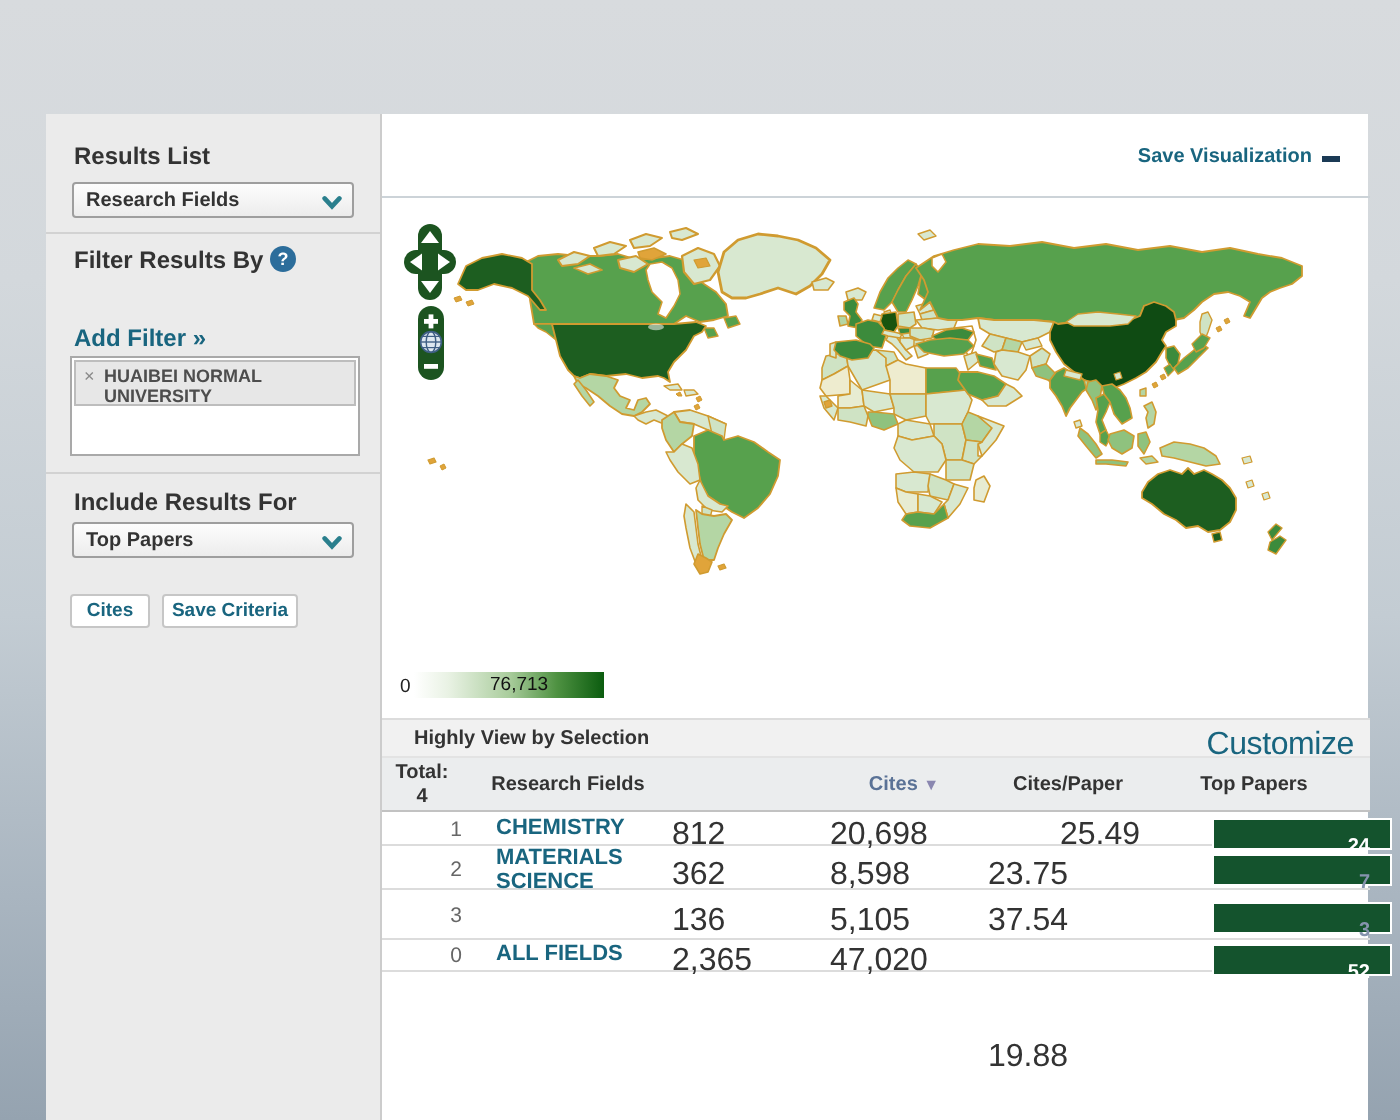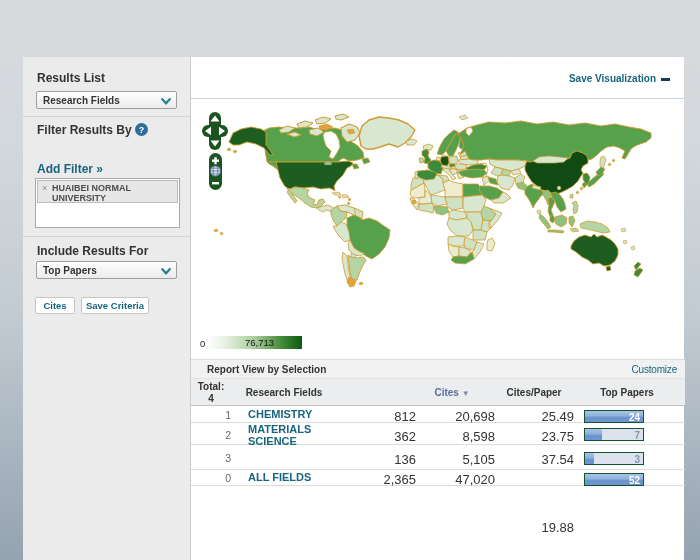--- a/index.html
+++ b/index.html
@@ -36,30 +36,30 @@
 #map-zone { position:absolute; left:0; top:43px; width:494px; height:232px; }
 #legend0 { position:absolute; left:9px; top:281px; font-size:9.5px; color:#222; }
 #legendbar { position:absolute; left:16px; top:279px; width:95px; height:13px;
   background:linear-gradient(90deg,#ffffff 0%,#e9f2e4 18%,#aacd9d 50%,#4f9242 75%,#0b5c0f 100%); }
 #legendbar span { position:absolute; left:38px; top:1px; font-size:9.5px; color:#111; }
 
 
 #report-bar { position:absolute; left:0; top:302px; width:494px; height:20px; background:#f1f1f1;
   border-top:1px solid #dcdcdc; border-bottom:1px solid #e3e3e3; }
 #report-bar .l { position:absolute; left:16px; top:4px; font-size:10px; font-weight:bold; color:#333; }
-#report-bar .r { position:absolute; right:8px; top:4px; font-size:10px; letter-spacing:-0.2px; color:#19657f; }
+#report-bar .r { position:absolute; right:8px; top:4px; font-size:16px; letter-spacing:-0.2px; color:#19657f; }
 
 
 #thead { position:absolute; left:0; top:322px; width:494px; height:27px; background:#ebedee; border-bottom:1px solid #c2c2c2; }
 .th { position:absolute; font-size:10px; font-weight:bold; color:#333; text-align:center; line-height:11.5px; }
 .row { position:absolute; left:0; width:494px; border-bottom:1px solid #dcdcdc; }
 .num { position:absolute; font-size:10.5px; color:#666; text-align:right; width:30px; }
 .fld { position:absolute; left:57px; font-size:11px; font-weight:bold; color:#19657f; line-height:11.5px; }
-.cell { position:absolute; font-size:13px; color:#333; text-align:right; }
-.bar { position:absolute; left:393px; width:60px; height:13px; background:#dde3ee; border:1px solid #14532d; box-shadow:0 0 0 1px #fff; }
+.cell { position:absolute; font-size:16px; color:#333; }
+.bar { position:absolute; left:416px; width:88px; height:13px; background:#dde3ee; border:7px solid #14532d; box-shadow:0 0 0 1px #fff; }
 .bar .fill { position:absolute; left:0; top:0; height:100%; background:linear-gradient(180deg,#abc4e6 0%,#8db0dd 45%,#6b92cc 60%,#6e96d0 100%); }
 .bar .v { position:absolute; right:3px; top:1px; font-size:10px; font-weight:bold; color:#fff; }
 </style>
 </head>
 <body>
 <div id="page">
 
   <div id="sidebar">
     <div class="sb-label" style="top:14px;">Results List</div>
     <div class="sel" style="top:34px;">Research Fields
@@ -261,21 +261,21 @@
         <line x1="11" y1="61.8" x2="20" y2="61.8" stroke="#3f5f85" stroke-width="0.6"></line>
         <rect x="12" y="70" width="7" height="2.4" fill="#fff"></rect>
       </svg>
     </div>
     <div id="legend0">0</div>
     <div id="legendbar">
         <span>76,713</span>
       </div>
 
     <div id="report-bar">
-      <div class="l">Report View by Selection</div>
+      <div class="l">Highly View by Selection</div>
       <div class="r">Customize</div>
     </div>
 
     <div id="thead">
       <div class="th" style="left:0px; top:2px; width:40px;">Total:<br>4</div>
       <div class="th" style="left:48px; top:8px; width:90px;">Research Fields</div>
       <div class="th" style="left:238px; top:8px; width:46px; color:#5a7296;">Cites <span style="font-size:8px;color:#8a87b0;">▼</span></div>
       <div class="th" style="left:308px; top:8px; width:70px;">Cites/Paper</div>
       <div class="th" style="left:393px; top:8px; width:86px;">Top Papers</div>
     </div>

